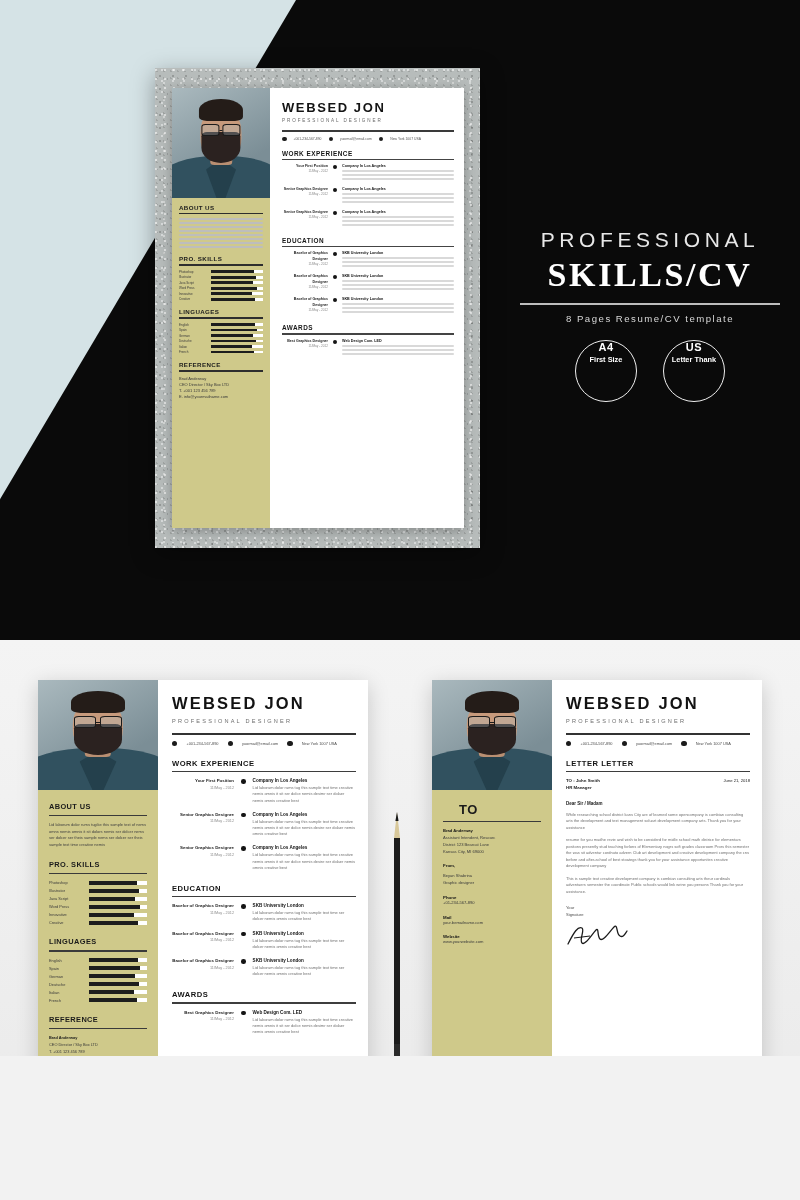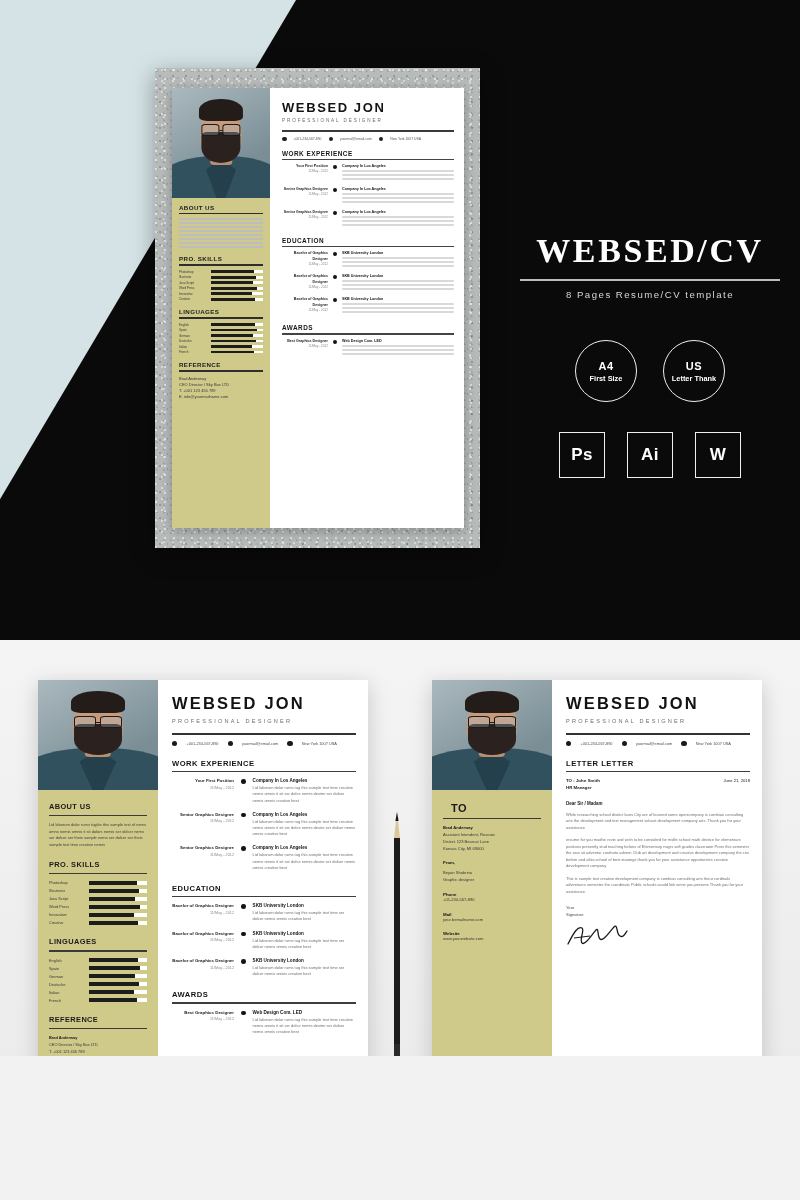--- a/index.html
+++ b/index.html
@@ -78,21 +78,21 @@
 
   
   .hero-txt{position:absolute;left:520px;top:228px;width:260px;text-align:center;color:#fff;}
   .t-prof{font-size:21px;letter-spacing:4.6px;font-weight:300;color:#e8e8e8;margin:0;font-family:"Liberation Sans",sans-serif;}
   .t-res{font-size:34px;letter-spacing:2.6px;font-weight:700;margin:4px 0 0;font-family:"Liberation Serif",serif;}
   .t-rule{height:2px;background:#bdbdbd;margin:9px 0 8px;}
   .t-sub{font-size:9.6px;letter-spacing:1.5px;color:#d8d8d8;margin:0;}
 
   .badges{position:absolute;left:520px;top:340px;width:260px;display:flex;justify-content:center;gap:26px;}
   .circle{width:60px;height:60px;border-radius:50%;border:1.6px solid #efefef;display:flex;
-    flex-direction:column;align-items:center;justify-content:center;color:#fff;}
+    flex-direction:column;align-items:center;justify-content:flex-start;color:#fff;}
   .circle .c1{font-size:11px;font-weight:700;letter-spacing:.5px;}
   .circle .c2{font-size:7.4px;font-weight:700;margin-top:2px;}
 
   .apps{position:absolute;left:520px;top:432px;width:260px;display:flex;justify-content:center;gap:22px;}
   .app{width:44px;height:44px;border:1.6px solid #efefef;display:flex;align-items:center;justify-content:center;
     color:#fff;font-size:17px;font-weight:700;letter-spacing:.4px;}
 
   
   .showcase{position:absolute;left:0;top:640px;width:800px;height:560px;
     background:linear-gradient(180deg,#f4f4f4 0%,#eeeeee 55%,#e9e9e9 100%);}
@@ -138,21 +138,21 @@
 
   
   .cl-top{display:flex;justify-content:space-between;align-items:flex-start;}
   .cl-to b{font-size:4.4px;color:#1b1b1b;display:block;line-height:1.55;}
   .cl-date{font-size:4.2px;color:#1b1b1b;}
   .cl-dear{font-size:4.5px;font-weight:700;color:#1b1b1b;margin:9px 0 6px;}
   .cl-p{font-size:4px;color:#6f6f6f;line-height:1.62;margin:0 0 6px;}
   .cl-sign{font-size:4.1px;color:#4a4a4a;line-height:1.6;margin-top:10px;}
   .sig{margin-top:4px;}
 
-  .yl-h{font-size:11px;font-weight:700;letter-spacing:.5px;color:#1b1b1b;margin:0 8px 4px;}
+  .yl-h{font-size:13px;font-weight:700;letter-spacing:.5px;color:#1b1b1b;margin:0 16px 4px;}
   .yl-b{font-size:4.1px;color:#3a3a3a;line-height:1.65;}
   .yl-b b{color:#141414;}
   .yl-lbl{font-size:4.4px;font-weight:700;color:#141414;margin-top:8px;}
 
   
   .pencil{position:absolute;left:392px;top:812px;width:10px;height:250px;}
   .pc-body{position:absolute;left:2px;top:26px;width:6px;height:206px;background:#1c1c1c;}
   .pc-tip{position:absolute;left:2px;top:0;width:6px;height:26px;background:#d8c89a;clip-path:polygon(50% 0,100% 100%,0 100%);}
   .pc-lead{position:absolute;left:3.4px;top:0;width:3.2px;height:9px;background:#171717;clip-path:polygon(50% 0,100% 100%,0 100%);}
   .pc-end{position:absolute;left:2px;top:232px;width:6px;height:14px;background:#2a2a2a;border-radius:0 0 2px 2px;}
@@ -394,39 +394,35 @@
                 <div class="ln"></div>
                 <div class="ln"></div>
                 <div class="ln"></div>
               </div>
             </div>
           </div>
       </div>
     </div>
 
     <div class="hero-txt">
-      <div class="t-res">WEBSED/CV</div>
+      <div class="t-prof">PROFESSIONAL</div>
+      <div class="t-res">SKILLS/CV</div>
       <div class="t-rule"></div>
       <div class="t-sub">8 Pages Resume/CV template</div>
     </div>
 
     <div class="badges" id="badges">
         <div class="circle">
           <div class="c1">A4</div>
           <div class="c2">First Size</div>
         </div>
         <div class="circle">
           <div class="c1">US</div>
           <div class="c2">Letter Thank</div>
         </div>
-      </div>
-    <div class="apps" id="apps">
-        <div class="app">Ps</div>
-        <div class="app">Ai</div>
-        <div class="app">W</div>
       </div>
   </div>
 
   <div class="showcase"></div>
 
   <div class="page pg1">
     <div class="col-left">
       <div class="col-photo photo">
         <div class="backdrop"></div>
           <div class="shirt"></div>

